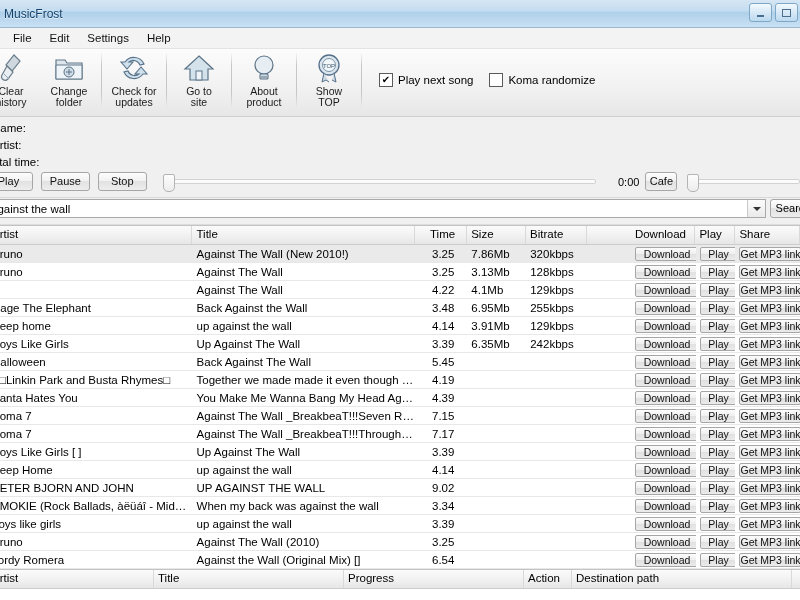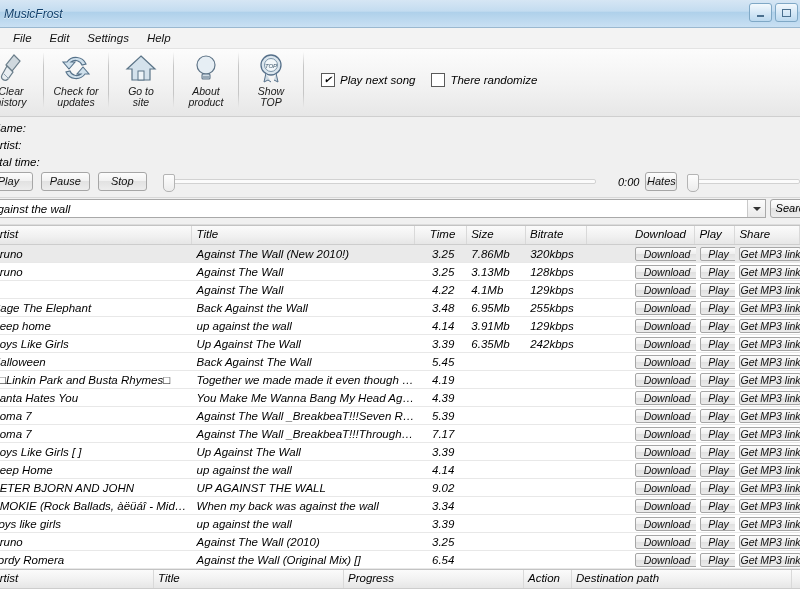--- a/index.html
+++ b/index.html
@@ -8,21 +8,20 @@
     overflow: hidden;
     background: #ffffff;
     font-family: "Liberation Sans", sans-serif;
     font-size: 11px;
     color: #000;
   }
   #app {
     position: relative;
     width: 800px; height: 600px;
     overflow: hidden;
-    font-style: italic;
   }
 
   
   .titlebar {
     height: 27px;
     background: linear-gradient(to bottom, #d6e6f4 0%, #c3dcf0 42%, #aed0ea 44%, #c9e0f3 100%);
     border-bottom: 1px solid #9ab8d0;
     display: flex; align-items: center;
     position: relative;
   }
@@ -301,20 +300,30 @@
       <div class="tbtn">
         <svg class="ico" viewBox="0 0 32 32">
           <path d="M19 3 L25 9 L17 19 L11 13 Z" fill="#cfd8de" stroke="#6a7d8a" stroke-width="1.2"></path>
           <path d="M12 14 L18 20 L13 27 C10 30 5 27 7 23 Z" fill="#e8eef2" stroke="#6a7d8a" stroke-width="1.2"></path>
           <path d="M9 22 L14 27" stroke="#8fa3b1" stroke-width="1"></path>
         </svg>
         <div class="lbl">Clear
 history</div>
       </div>
 
+      <div class="tbtn">
+        <svg class="ico" viewBox="0 0 32 32">
+          <path d="M3 8 h9 l2 3 h15 v16 h-26 z" fill="#dde6ec" stroke="#62788a" stroke-width="1.2"></path>
+          <path d="M3 13 h26 v14 h-26 z" fill="#eef4f8" stroke="#62788a" stroke-width="1"></path>
+          <circle cx="16" cy="20" r="5" fill="#cfdde8" stroke="#5c7284" stroke-width="1"></circle>
+          <path d="M13 20 h6 M16 17 v6" stroke="#5c7284" stroke-width="1"></path>
+        </svg>
+        <div class="lbl">Change
+folder</div>
+      </div>
 
 
       <div class="tsep"></div>
 
       <div class="tbtn">
         <svg class="ico" viewBox="0 0 32 32">
           <path d="M26 12 A11 11 0 0 0 7 10 l-4 0 6 7 6-7 -4 0 A7 7 0 0 1 22 13 Z" fill="#cfe0ec" stroke="#56728a" stroke-width="1.1"></path>
           <path d="M6 20 A11 11 0 0 0 25 22 l4 0 -6-7 -6 7 4 0 A7 7 0 0 1 10 19 Z" fill="#cfe0ec" stroke="#56728a" stroke-width="1.1"></path>
         </svg>
         <div class="lbl">Check for
@@ -361,42 +370,42 @@
       <div class="tsep"></div>
     </div>
 
     <div class="tbopts">
       <div class="optbox">
         <span class="cbx">✔</span>
         <span>Play next song</span>
       </div>
       <div class="optbox">
         <span class="cbx"></span>
-        <span>There randomize</span>
+        <span>Koma randomize</span>
       </div>
     </div>
   </div>
 
   <div class="infopanel">
     <div class="infolbl" style="left:-8px; top:5px;">Name:</div>
     <div class="infolbl" style="left:-8px; top:22px;">Artist:</div>
     <div class="infolbl" style="left:-13px; top:39px;">Total time:</div>
 
     <div class="playrow">
       <div class="btn ply">Play</div>
       <div class="btn ply">Pause</div>
       <div class="btn ply" style="margin-right:16px;">Stop</div>
 
       <div class="slider" style="width:462px;">
         <div class="track"></div>
         <div class="thumb"></div>
       </div>
 
       <div class="tstamp">0:00</div>
-      <div class="btn" style="width:34px;">Hates</div>
+      <div class="btn" style="width:34px;">Cafe</div>
 
       <div class="slider" style="width:120px;margin-left:10px;">
         <div class="track"></div>
         <div class="thumb"></div>
       </div>
     </div>
   </div>
 
   <div class="searchrow">
     <div class="combo">
@@ -504,21 +513,21 @@
           <div class="td w-time">4.39</div>
           <div class="td w-size"></div>
           <div class="td w-bitr"></div>
           <div class="td w-dl"><div class="cbtn c-dl">Download</div></div>
           <div class="td w-pl"><div class="cbtn c-pl">Play</div></div>
           <div class="td w-sh"><div class="cbtn c-sh">Get MP3 link</div></div>
         </div>
         <div class="trow">
           <div class="td w-artist">Koma 7</div>
           <div class="td w-title">Against The Wall _BreakbeaT!!!Seven Records Volum...</div>
-          <div class="td w-time">5.39</div>
+          <div class="td w-time">7.15</div>
           <div class="td w-size"></div>
           <div class="td w-bitr"></div>
           <div class="td w-dl"><div class="cbtn c-dl">Download</div></div>
           <div class="td w-pl"><div class="cbtn c-pl">Play</div></div>
           <div class="td w-sh"><div class="cbtn c-sh">Get MP3 link</div></div>
         </div>
         <div class="trow">
           <div class="td w-artist">Koma 7</div>
           <div class="td w-title">Against The Wall _BreakbeaT!!!Through The Time 20...</div>
           <div class="td w-time">7.17</div>

